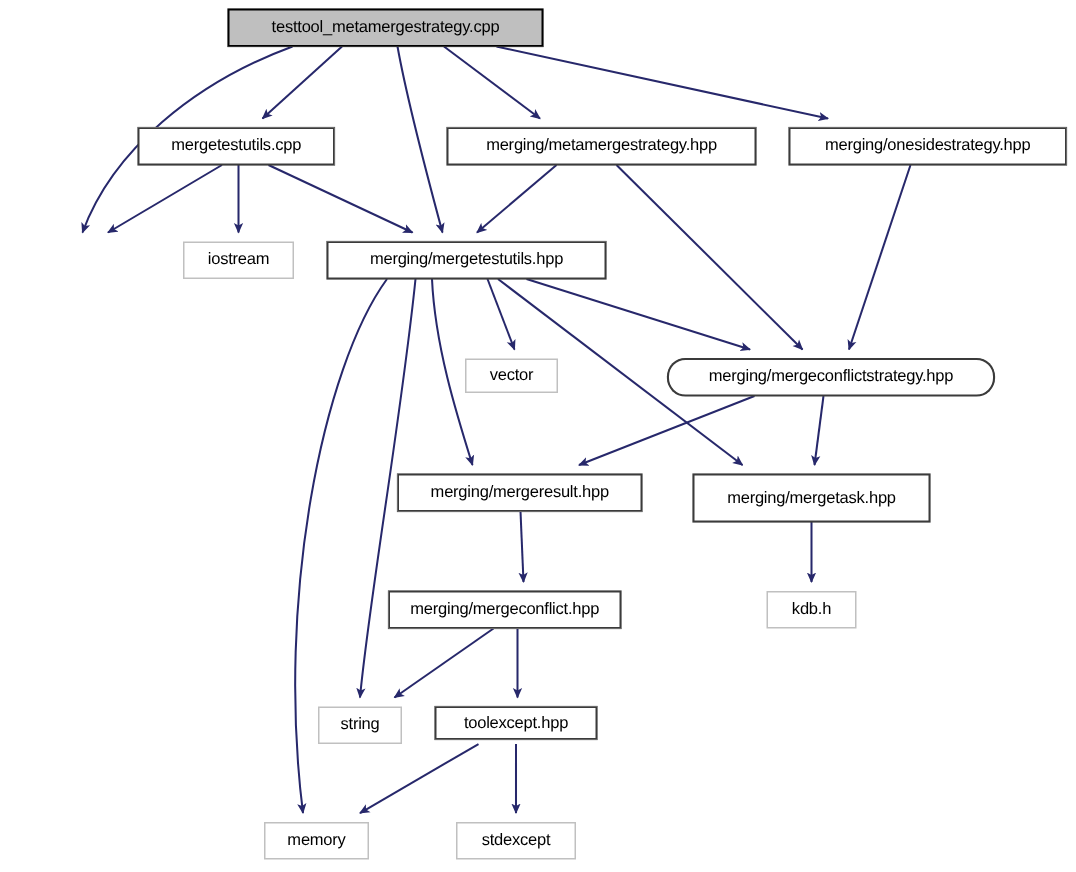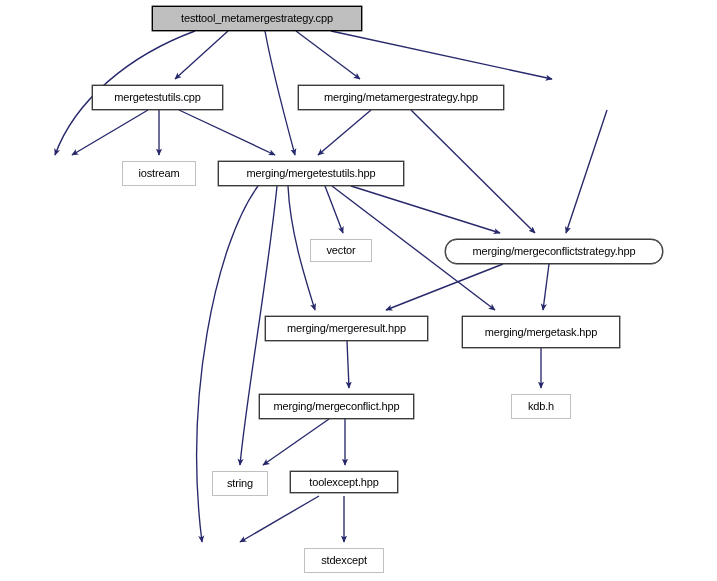--- a/index.html
+++ b/index.html
@@ -123,20 +123,23 @@
   </div>
 
   <div class="node proj" style="left:92px; top:85px; width:131px; height:25px;">
     <span>mergetestutils.cpp</span>
   </div>
 
   <div class="node proj" style="left:298px; top:85px; width:206px; height:25px;">
     <span>merging/metamergestrategy.hpp</span>
   </div>
 
+  <div class="node proj" style="left:526px; top:85px; width:185px; height:25px;">
+    <span>merging/onesidestrategy.hpp</span>
+  </div>
 
 
   <div class="node sys" style="left:122px; top:161px; width:74px; height:25px;">
     <span>iostream</span>
   </div>
 
   <div class="node proj" style="left:218px; top:161px; width:186px; height:25px;">
     <span>merging/mergetestutils.hpp</span>
   </div>
 
@@ -165,18 +168,21 @@
   </div>
 
   <div class="node sys" style="left:212px; top:471px; width:56px; height:25px;">
     <span>string</span>
   </div>
 
   <div class="node proj" style="left:290px; top:471px; width:108px; height:22px;">
     <span>toolexcept.hpp</span>
   </div>
 
+  <div class="node sys" style="left:176px; top:548px; width:70px; height:25px;">
+    <span>memory</span>
+  </div>
 
   <div class="node sys" style="left:304px; top:548px; width:80px; height:25px;">
     <span>stdexcept</span>
   </div>
 
 </div>
 
 </body></html>

